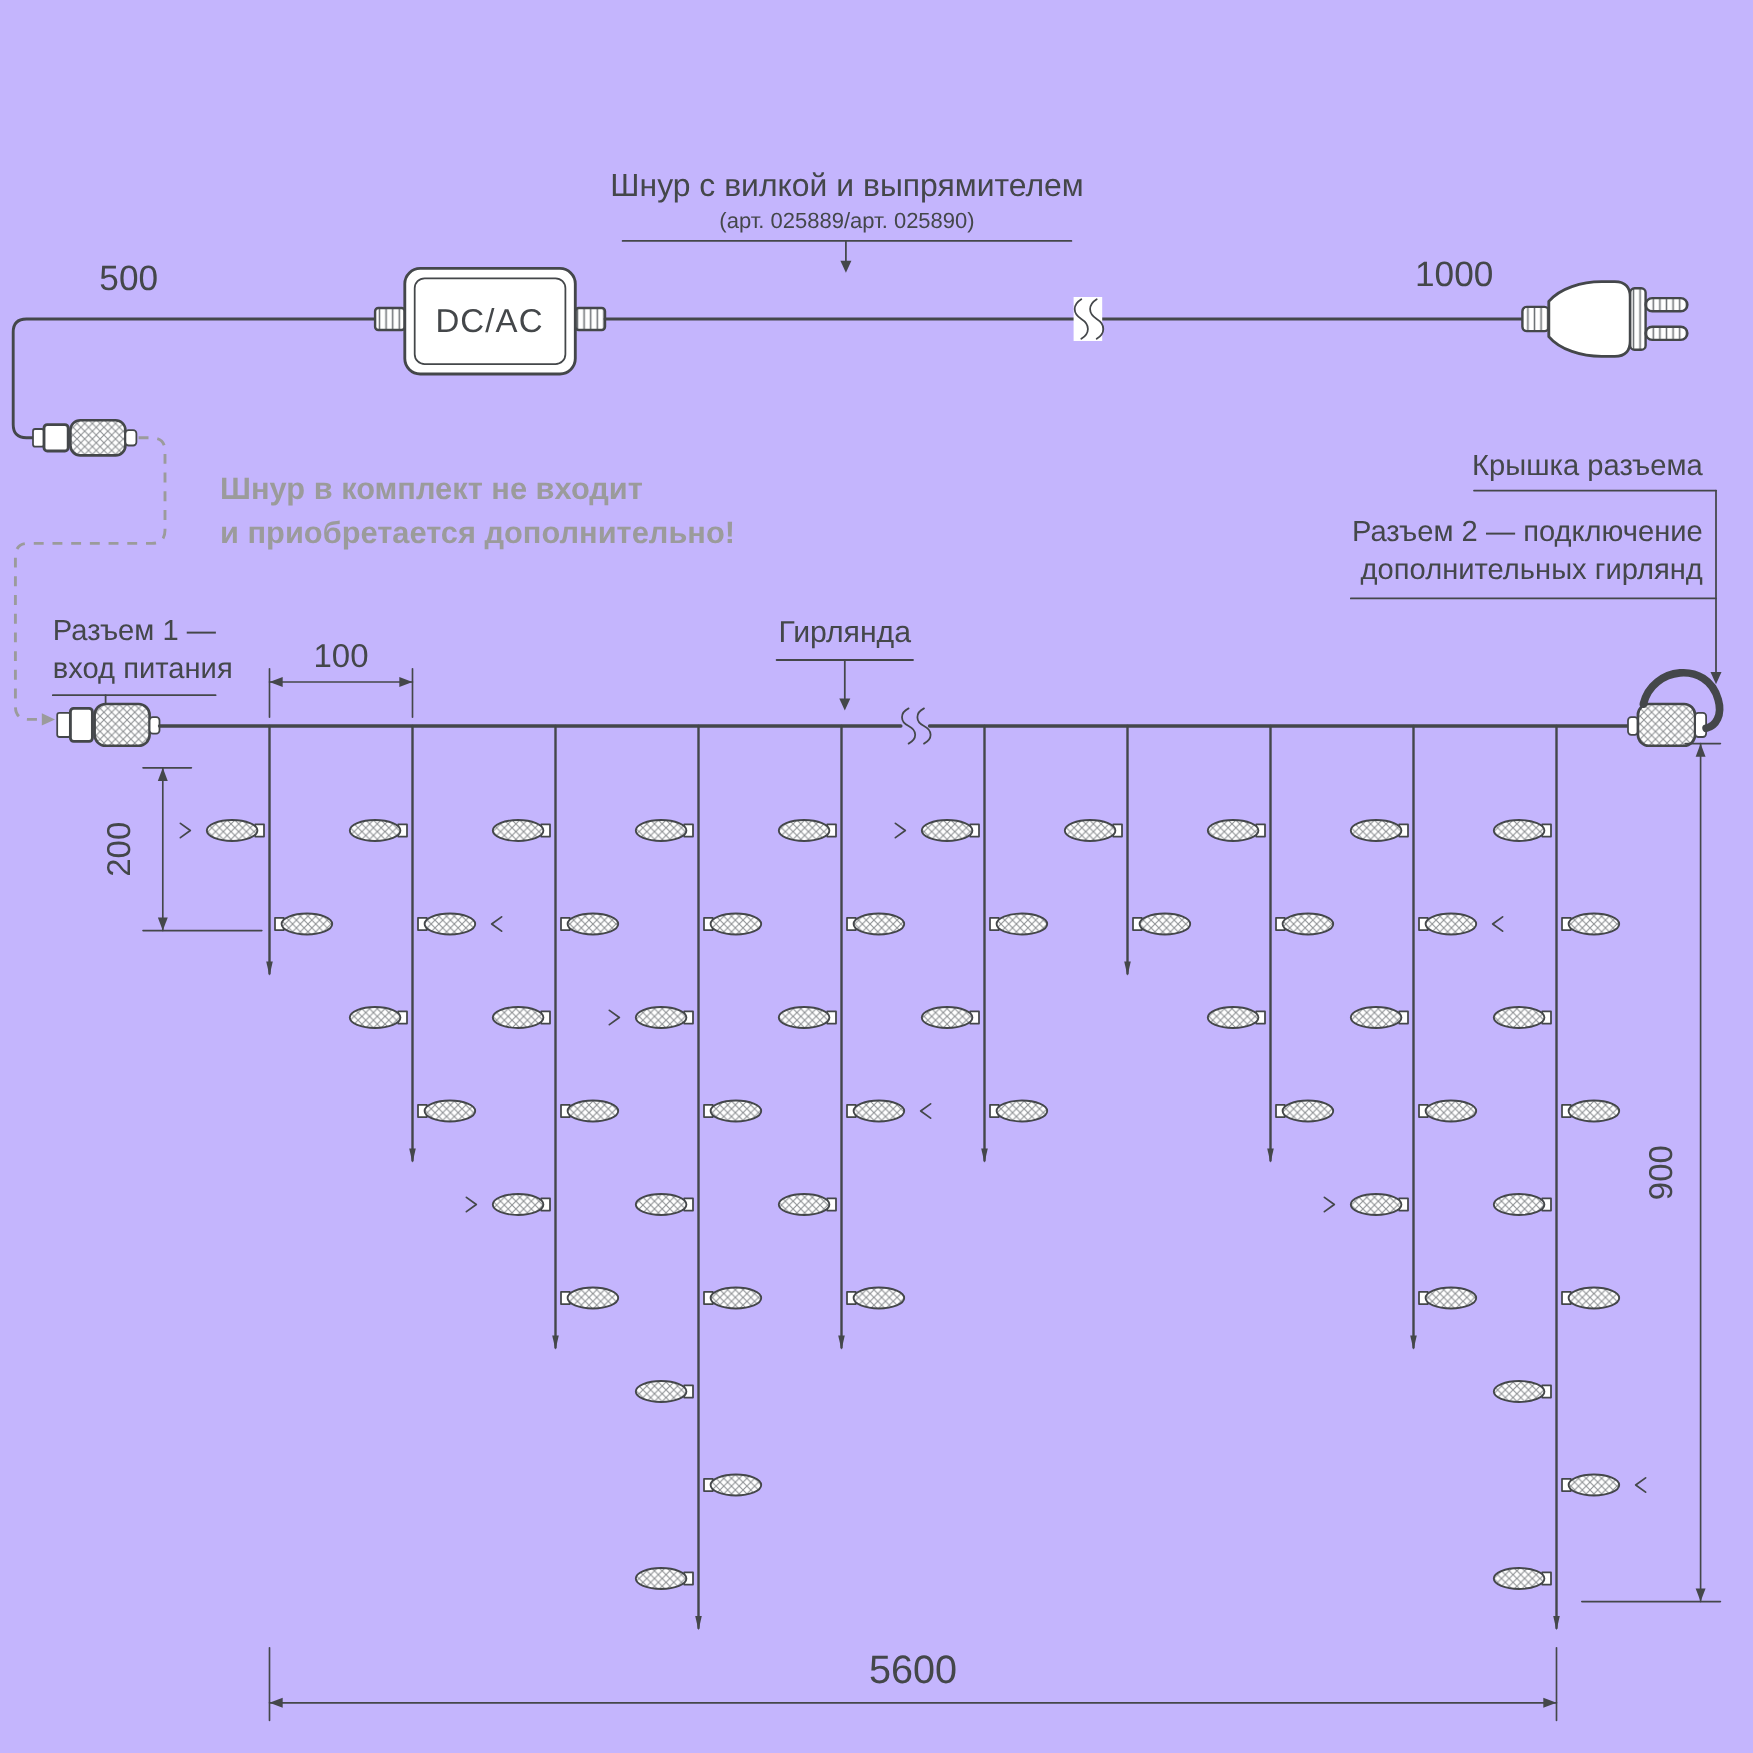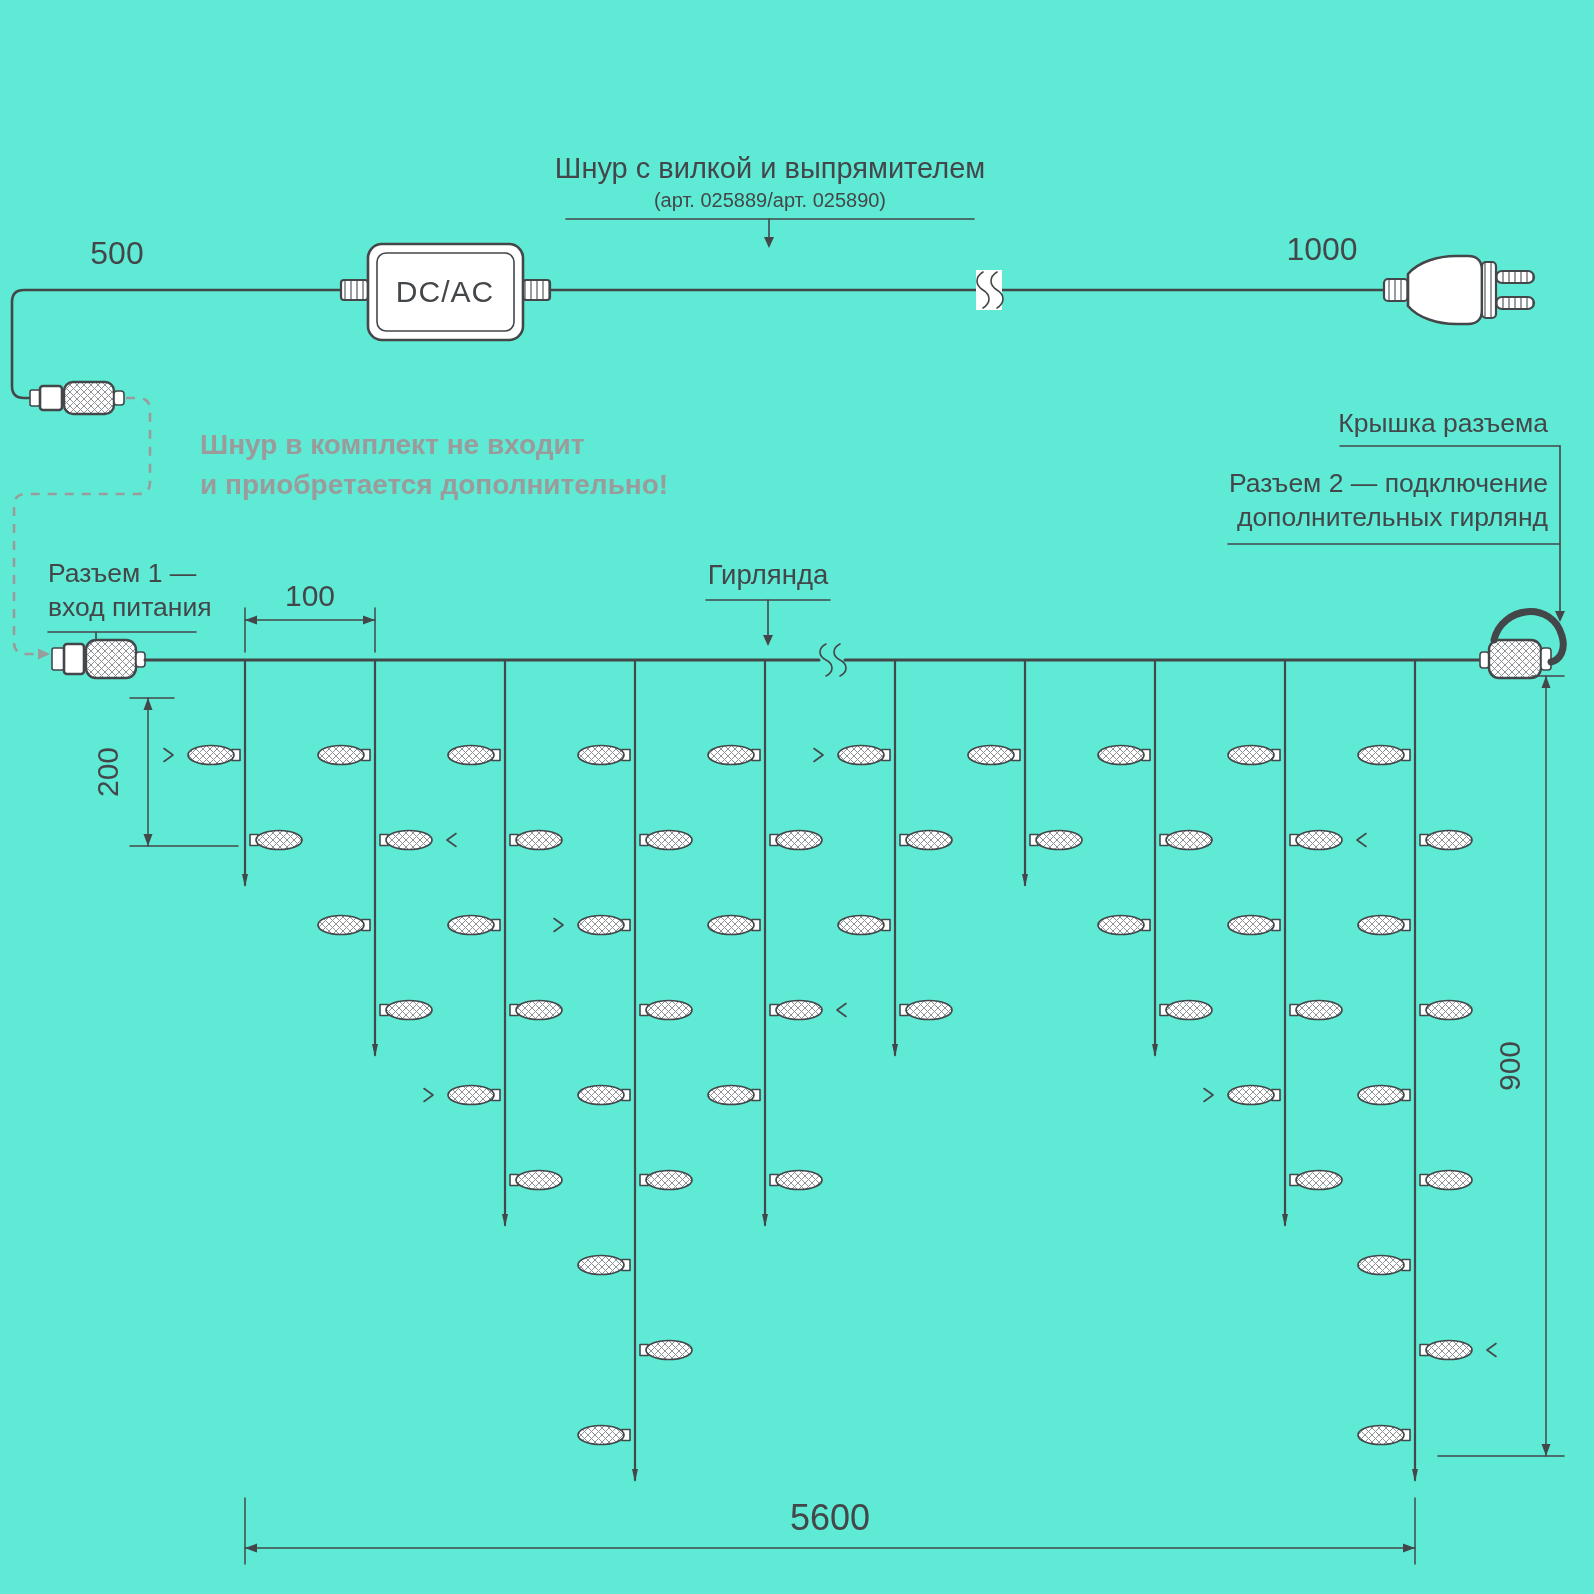--- a/index.html
+++ b/index.html
@@ -1,16 +1,16 @@
 <!DOCTYPE html>
 <html style="--line: #44474a; --muted: #9b9b9b;"><head>
 <meta charset="utf-8">
 <style>
   html, body { margin: 0; padding: 0; background: #ffffff; }
-  .page { width: 1594px; height: 1594px; position: relative; background: #5eead4; }
+  .page { width: 1594px; height: 1594px; position: relative; background: #c4b5fd; }
   svg { display: block; }
   .stroke { fill: none; stroke: var(--line, #44474a); stroke-width: 2.6; stroke-linecap: round; stroke-linejoin: round; }
   .thin   { stroke-width: 1.6; }
   .dim    { stroke-width: 1.5; }
   .wire   { stroke-width: 3; }
   .drop   { stroke-width: 2.2; }
   .fill-line { fill: var(--line, #44474a); stroke: none; }
   .fill-muted { fill: var(--muted, #9b9b9b); stroke: none; }
   .white  { fill: #ffffff; }
   .bulb   { fill: url(#xh); stroke: var(--line, #44474a); stroke-width: 1.7; }

